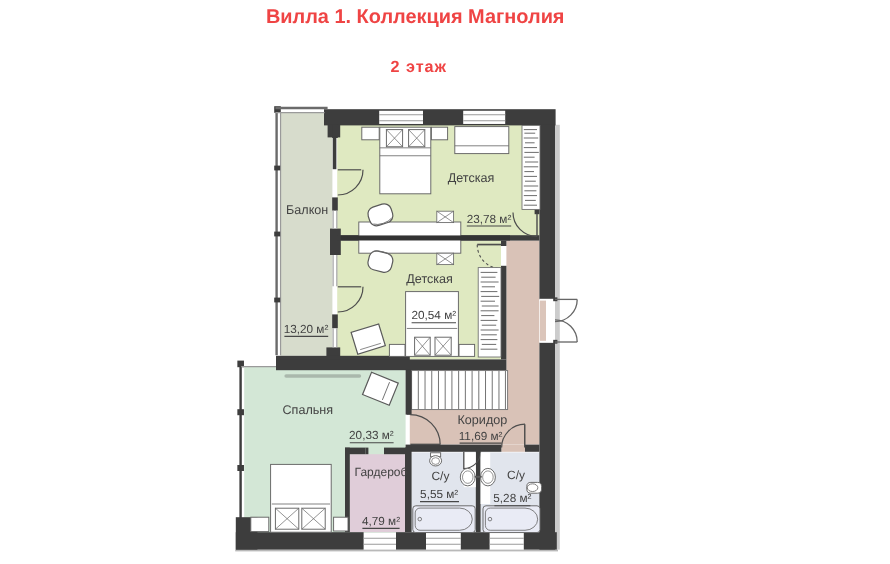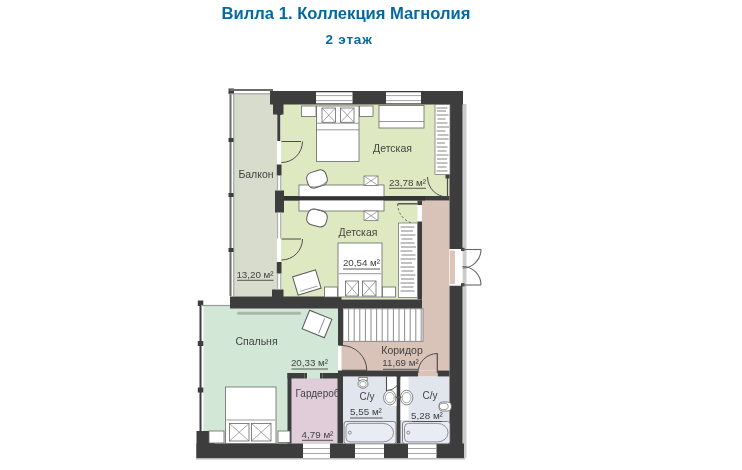--- a/index.html
+++ b/index.html
@@ -1,25 +1,25 @@
 <!DOCTYPE html>
 <html><head>
 <meta charset="utf-8">
 <style>
   html,body{margin:0;padding:0;background:#ffffff;}
   body{width:742px;height:470px;overflow:hidden;font-family:"Liberation Sans",sans-serif;}
-  .ttl{position:absolute;left:0;width:692px;text-align:center;font-weight:bold;color:#0369a1;}
+  .ttl{position:absolute;left:0;width:692px;text-align:center;font-weight:bold;color:#ef4444;}
   svg text{fill:#434343;}
 </style>
 </head>
 <body>
 
 <div class="ttl" style="top:4px;font-size:16.6px;">Вилла 1. Коллекция Магнолия</div>
 
-<div class="ttl" style="top:32px;left:3px;font-size:13.5px;letter-spacing:0.8px;">2 этаж</div>
+<div class="ttl" style="top:48px;left:3px;font-size:13.5px;letter-spacing:0.8px;">2 этаж</div>
 <svg width="742" height="470" viewBox="0 0 742 470" style="position:absolute;top:0;left:0;" xmlns="http://www.w3.org/2000/svg">
 <g id="plan">
 
 <g>
         <rect x="233.5" y="93.5" width="43.5" height="203" fill="#d7dccc"></rect>
       </g>
 
 <g>
         <rect x="281" y="104" width="168.5" height="92.5" fill="#dfe9c1"></rect>
       </g>

